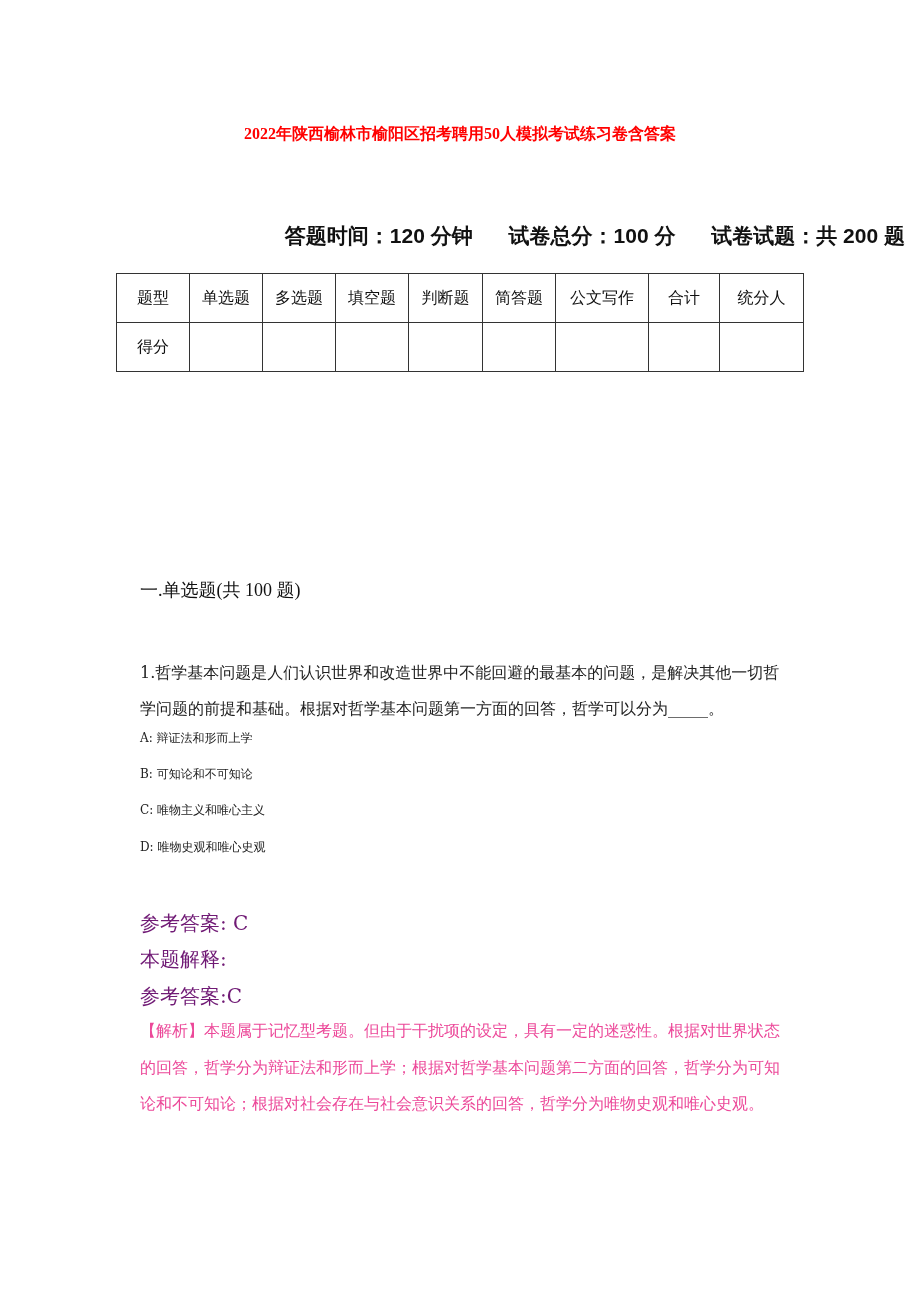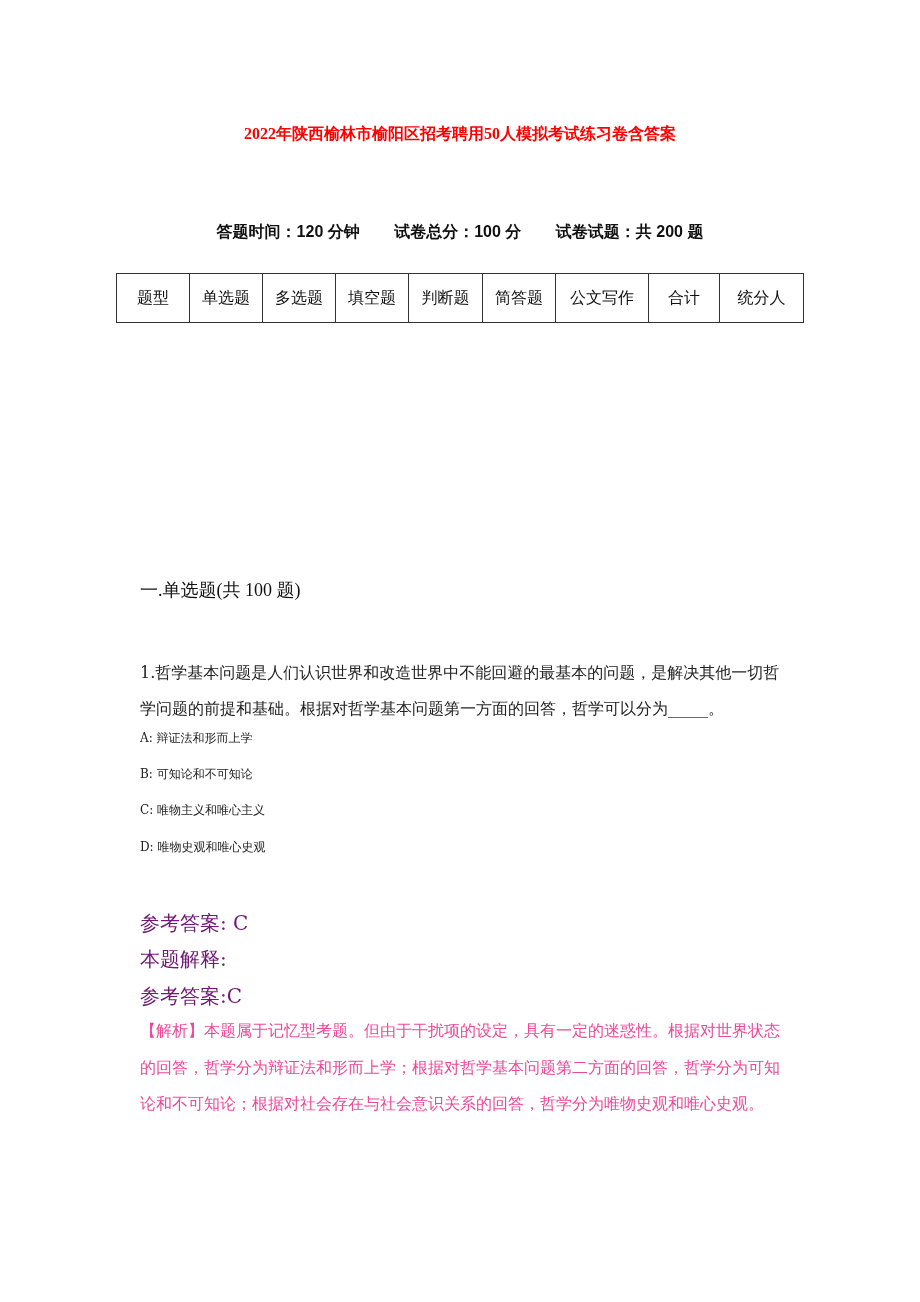--- a/index.html
+++ b/index.html
@@ -1,23 +1,23 @@
 <!DOCTYPE html>
 <html><head>
 <meta charset="utf-8">
 <style>
   html, body { margin: 0; padding: 0; background: #ffffff; }
   body { width: 920px; height: 1302px; position: relative; overflow: hidden;
          font-family: "DejaVu Serif", "Liberation Serif", serif; color: #222; }
   .title { position: absolute; left: 0; width: 920px; top: 124px; text-align: center;
            font-family: "Liberation Serif", "DejaVu Serif", serif; font-weight: bold;
            font-size: 16px; color: #ff0000; letter-spacing: 0px; }
-  .meta { position: absolute; left: 0; width: 920px; top: 222px; text-align: center;
+  .meta { position: absolute; left: 0; width: 920px; top: 222px; text-align: right;
           font-family: "Liberation Sans", "DejaVu Sans", sans-serif; font-weight: bold;
-          font-size: 16px; color: #111; }
+          font-size: 21px; color: #111; }
   .meta span { margin: 0 15px; }
   table.score { position: absolute; left: 116px; top: 273px; border-collapse: collapse;
                 font-family: "Liberation Sans", "DejaVu Sans", sans-serif; font-size: 16px; color: #111; }
   table.score td { border: 1px solid #333; text-align: center; padding: 0; margin-left: 19px; }
   table.score tr { height: 49px; }
   .section { position: absolute; left: 140px; top: 578px; font-size: 18px; color: #111;
              font-family: "Liberation Serif", "DejaVu Serif", serif; }
   .q { position: absolute; left: 140px; top: 620px; width: 640px; font-size: 16px; line-height: 36px; color: #222;
        font-family: "DejaVu Serif", "Liberation Serif", serif; margin-top: 35px; }
   .opt { position: absolute; left: 140px; font-size: 12px; color: #222;
@@ -44,20 +44,31 @@
     <td style="width:72px">题型</td>
     <td style="width:72px">单选题</td>
     <td style="width:72px">多选题</td>
     <td style="width:72px">填空题</td>
     <td style="width:73px">判断题</td>
     <td style="width:72px">简答题</td>
     <td style="width:92px">公文写作</td>
     <td style="width:70px">合计</td>
     <td style="width:83px">统分人</td>
   </tr>
+  <tr>
+    <td>得分</td>
+    <td></td>
+    <td></td>
+    <td></td>
+    <td></td>
+    <td></td>
+    <td></td>
+    <td></td>
+    <td></td>
+  </tr>
 </tbody>
   </table>
 
 <div class="section">一.单选题(共 100 题)</div>
 
 <div class="q">1.哲学基本问题是人们认识世界和改造世界中不能回避的最基本的问题，是解决其他一切哲学问题的前提和基础。根据对哲学基本问题第一方面的回答，哲学可以分为_____。</div>
 
 <div class="opt" style="top:730px">A: 辩证法和形而上学</div>
 <div class="opt" style="top:766px">B: 可知论和不可知论</div>
 <div class="opt" style="top:802px">C: 唯物主义和唯心主义</div>

